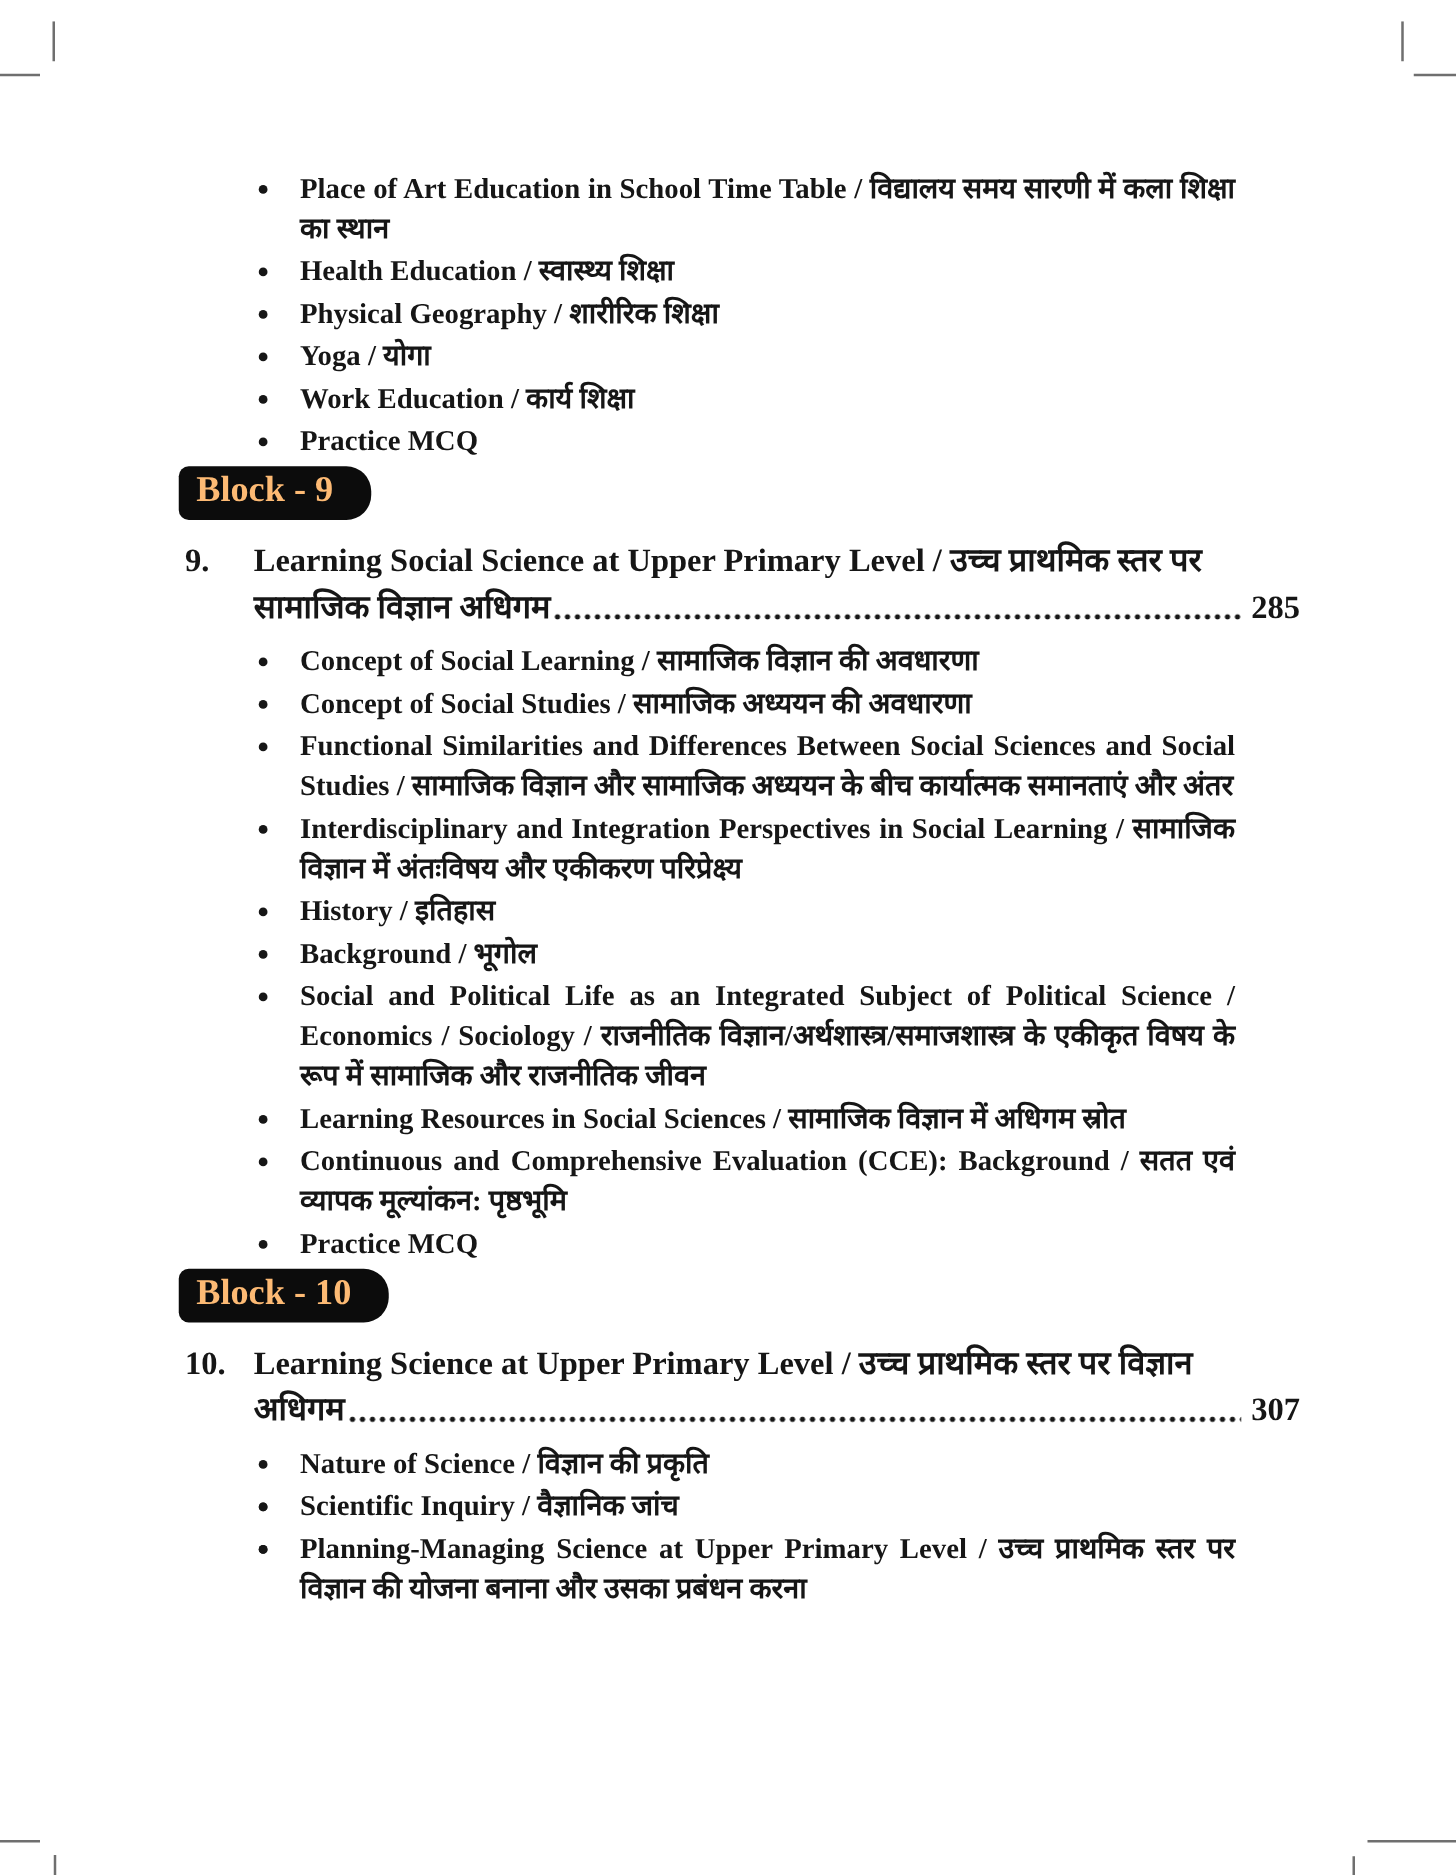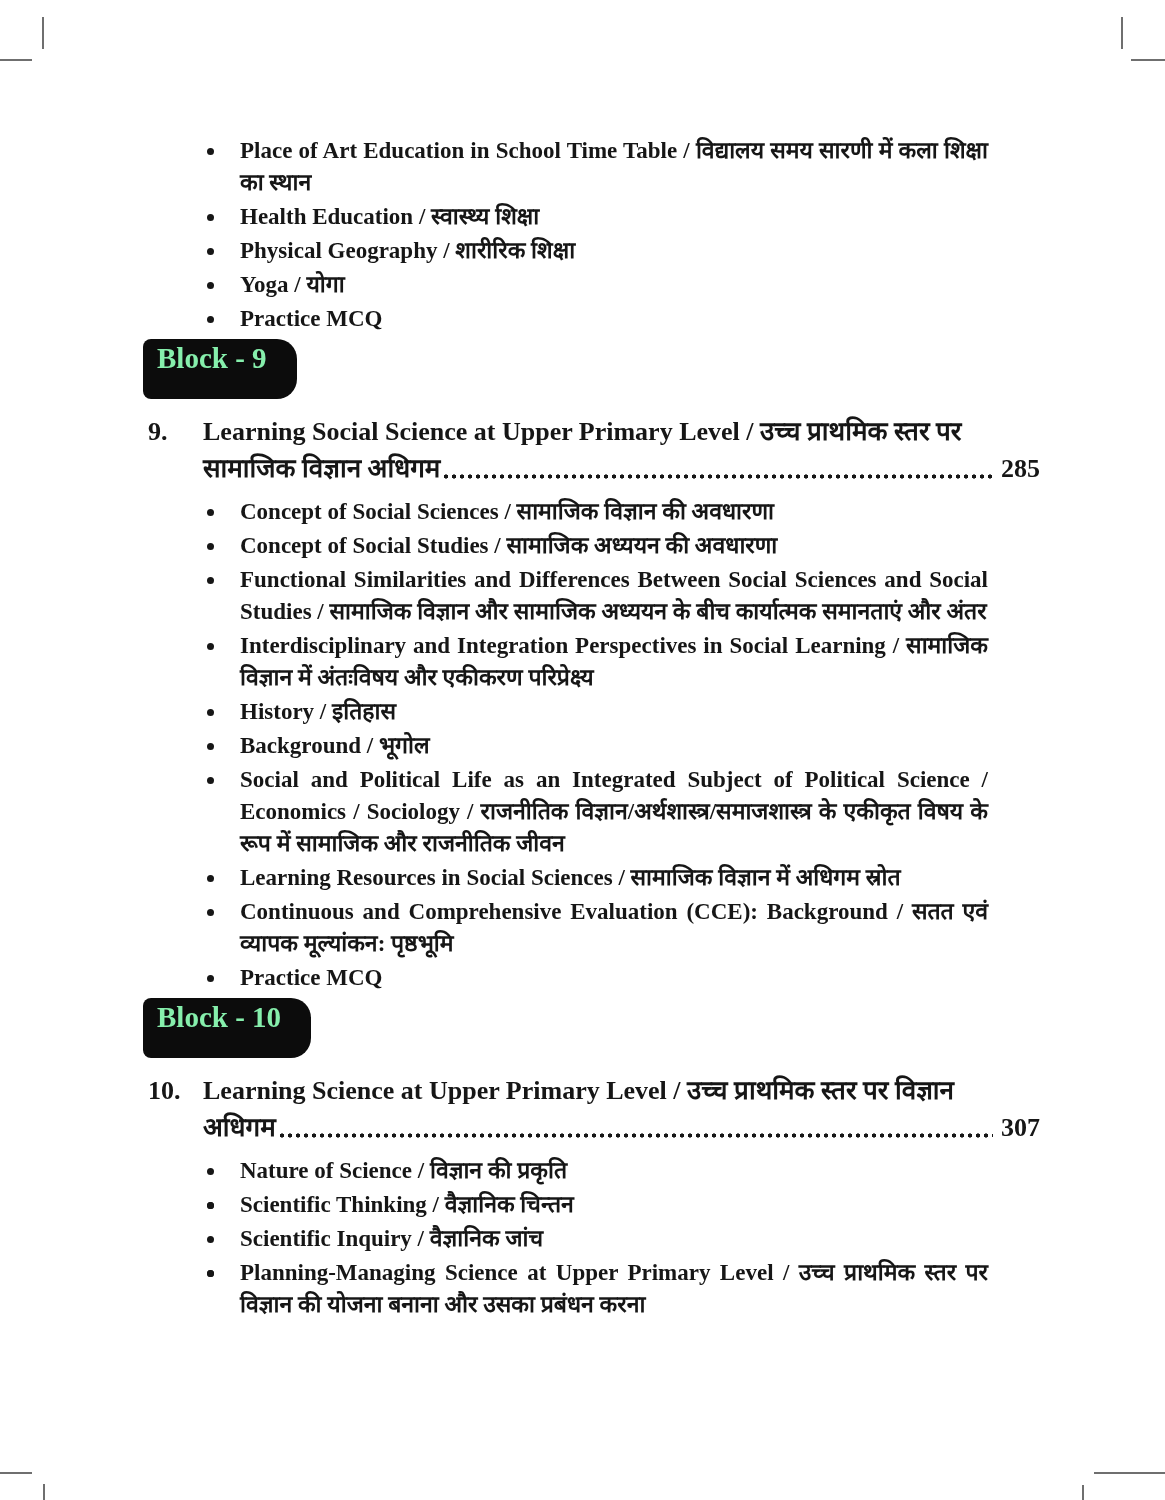--- a/index.html
+++ b/index.html
@@ -49,25 +49,25 @@
     width: 7px;
     height: 7px;
     border-radius: 50%;
     background: #161616;
   }
 
   .block-tag {
     display: inline-block;
     margin: 2px 0 14px -5px;
     background: #0c0c0c;
-    color: #86efac;
+    color: #fdba74;
     font-size: 29px;
     font-weight: 700;
     line-height: 1.1;
-    padding: 4px 30px 24px 14px;
+    padding: 4px 30px 7px 14px;
     border-radius: 8px 20px 20px 8px;
   }
 
   .chapter {
     display: flex;
     font-size: 26px;
     font-weight: 700;
     line-height: 37px;
     margin: 0 0 9px 0;
   }
@@ -102,38 +102,39 @@
   <div class="crop br-h"></div>
   <div class="crop br-v"></div>
 
   <div class="content">
 
     <ul class="bullets">
       <li><span class="dot"></span><span>Place of Art Education in School Time Table / विद्यालय समय सारणी में कला शिक्षा का स्थान</span></li>
       <li><span class="dot"></span><span>Health Education / स्वास्थ्य शिक्षा</span></li>
       <li><span class="dot"></span><span>Physical Geography / शारीरिक शिक्षा</span></li>
       <li><span class="dot"></span><span>Yoga / योगा</span></li>
+      <li><span class="dot"></span><span>Work Education / कार्य शिक्षा</span></li>
       <li><span class="dot"></span><span>Practice MCQ</span></li>
     </ul>
 
     <section class="block-section">
       <div class="block-tag">Block - 9</div>
       <div class="chapter">
         <span class="ch-num">9.</span>
         <div class="ch-title">
           <div class="ch-line1">Learning Social Science at Upper Primary Level / उच्च प्राथमिक स्तर पर</div>
           <div class="ch-line2-row">
             <span class="ch-line2-text">सामाजिक विज्ञान अधिगम</span>
             <span class="leader"></span>
             <span class="pg">285</span>
           </div>
         </div>
       </div>
       <ul class="bullets">
-        <li><span class="dot"></span><span>Concept of Social Sciences / सामाजिक विज्ञान की अवधारणा</span></li>
+        <li><span class="dot"></span><span>Concept of Social Learning / सामाजिक विज्ञान की अवधारणा</span></li>
         <li><span class="dot"></span><span>Concept of Social Studies / सामाजिक अध्ययन की अवधारणा</span></li>
         <li><span class="dot"></span><span>Functional Similarities and Differences Between Social Sciences and Social Studies / सामाजिक विज्ञान और सामाजिक अध्ययन के बीच कार्यात्मक समानताएं और अंतर</span></li>
         <li><span class="dot"></span><span>Interdisciplinary and Integration Perspectives in Social Learning / सामाजिक विज्ञान में अंतःविषय और एकीकरण परिप्रेक्ष्य</span></li>
         <li><span class="dot"></span><span>History / इतिहास</span></li>
         <li><span class="dot"></span><span>Background / भूगोल</span></li>
         <li><span class="dot"></span><span>Social and Political Life as an Integrated Subject of Political Science / Economics / Sociology / राजनीतिक विज्ञान/अर्थशास्त्र/समाजशास्त्र के एकीकृत विषय के रूप में सामाजिक और राजनीतिक जीवन</span></li>
         <li><span class="dot"></span><span>Learning Resources in Social Sciences / सामाजिक विज्ञान में अधिगम स्रोत</span></li>
         <li><span class="dot"></span><span>Continuous and Comprehensive Evaluation (CCE): Background / सतत एवं व्यापक मूल्यांकन: पृष्ठभूमि</span></li>
         <li><span class="dot"></span><span>Practice MCQ</span></li>
       </ul>
@@ -148,21 +149,20 @@
           <div class="ch-line2-row">
             <span class="ch-line2-text">अधिगम</span>
             <span class="leader"></span>
             <span class="pg">307</span>
           </div>
         </div>
       </div>
       <ul class="bullets">
         <li><span class="dot"></span><span>Nature of Science / विज्ञान की प्रकृति</span></li>
         <li><span class="dot"></span></li>
-        <li><span class="dot"></span><span>Scientific Thinking / वैज्ञानिक चिन्तन</span></li>
         <li><span class="dot"></span><span>Scientific Inquiry / वैज्ञानिक जांच</span></li>
         <li><span class="dot"></span></li>
         <li><span class="dot"></span><span>Planning-Managing Science at Upper Primary Level / उच्च प्राथमिक स्तर पर विज्ञान की योजना बनाना और उसका प्रबंधन करना</span></li>
       </ul>
     </section>
 
   </div>
 </div>
 
 </body></html>

